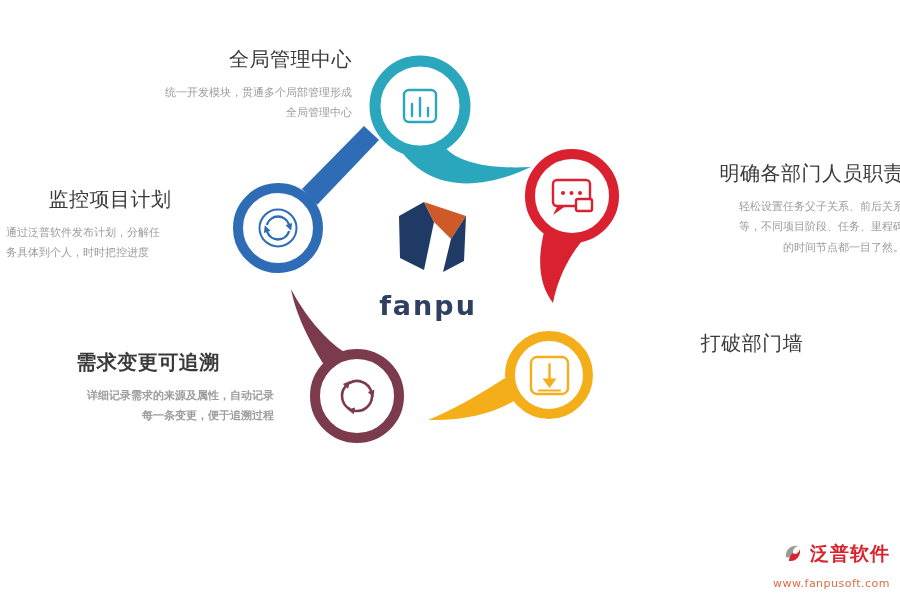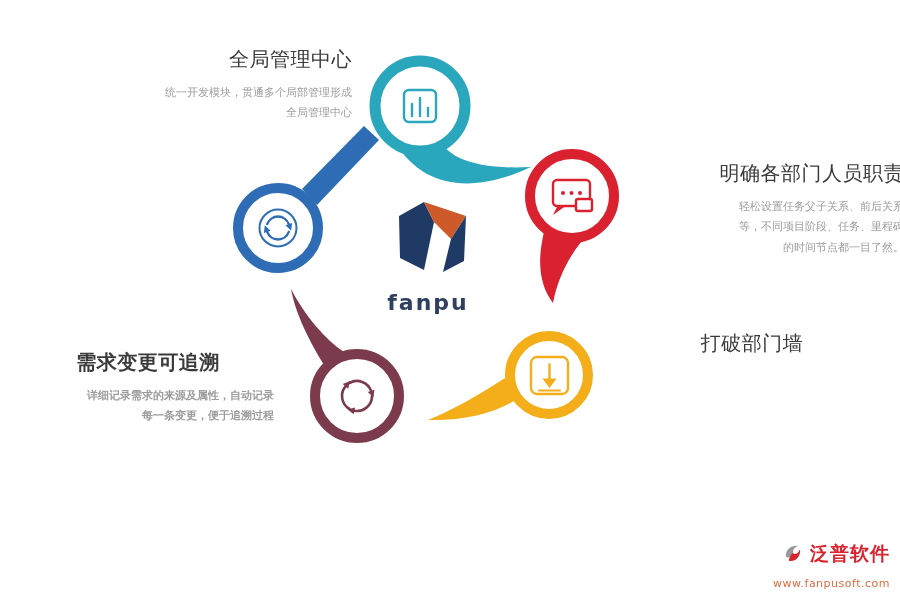--- a/index.html
+++ b/index.html
@@ -21,21 +21,21 @@
   .tb-duties  { top:160px; left:644px; width:252px; text-align:right;margin-left:8px; }
   .tb-monitor { top:186px; left:6px;   width:208px; }
   .tb-monitor .title { text-align:center; }
   .tb-trace   { top:349px; left:22px;  width:252px;font-weight:bold; }
   .tb-trace .title { text-align:center; }
   .tb-trace .desc  { text-align:right; }
   .tb-walls   { top:330px; left:622px; width:260px; text-align:center; }
 
   .brand-wordmark {
     position:absolute; left:368px; top:290px; width:120px; text-align:center;
-    font-size:22px; letter-spacing:2px; color:#2f3f5f; font-weight:600;
+    font-size:27px; letter-spacing:2px; color:#2f3f5f; font-weight:600;
   }
 
   .footer { position:absolute; right:10px; bottom:10px; text-align:right; }
   .footer-row { display:flex; align-items:center; justify-content:flex-end; gap:7px; }
   .footer-brand {
     font-family:"Liberation Serif","DejaVu Serif",serif;
     font-size:19px; font-weight:700; color:#d9232e; letter-spacing:1px;
   }
   .footer-url { display:block; font-size:11px; color:#dd6a3f; margin-top:10px; letter-spacing:0.5px; }
 </style>
@@ -109,20 +109,25 @@
 全局管理中心</span>
   </div>
 
   <div class="tb tb-duties">
     <span class="title">明确各部门人员职责</span>
     <span class="desc">轻松设置任务父子关系、前后关系
 等，不同项目阶段、任务、里程碑
 的时间节点都一目了然。</span>
   </div>
 
+  <div class="tb tb-monitor">
+    <span class="title">监控项目计划</span>
+    <span class="desc">通过泛普软件发布计划，分解任
+务具体到个人，时时把控进度</span>
+  </div>
 
   <div class="tb tb-trace">
     <span class="title">需求变更可追溯</span>
     <span class="desc">详细记录需求的来源及属性，自动记录
 每一条变更，便于追溯过程</span>
   </div>
 
   <div class="tb tb-walls">
     <span class="title">打破部门墙</span>
   </div>

